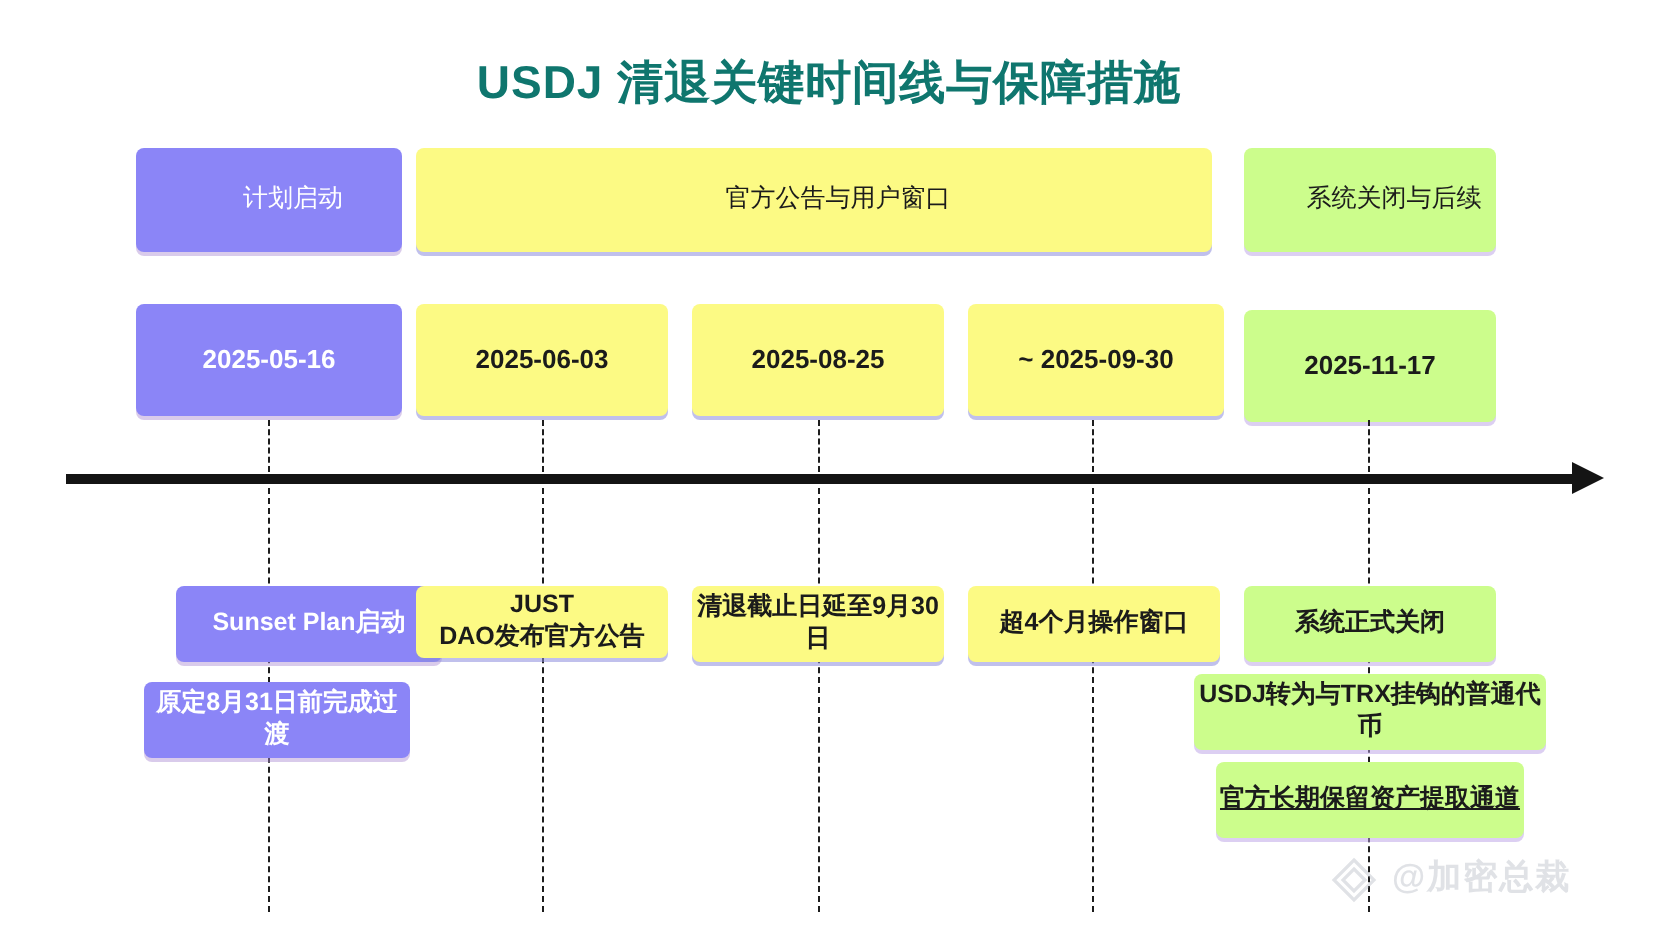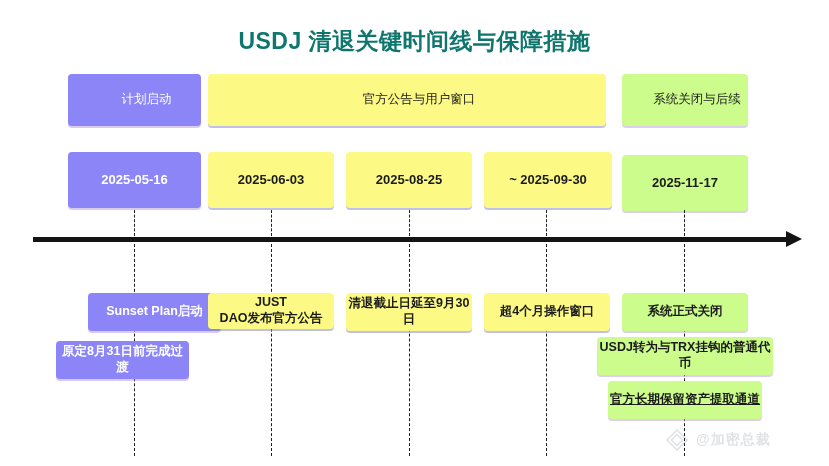--- a/index.html
+++ b/index.html
@@ -91,25 +91,25 @@
     width: 0;
     border-left: 1.6px dashed #1d1d1d;
   }
 
   
   #watermark {
     position: absolute;
     left: 664px;
     top: 427px;
     display: flex;
-    align-items: center;
+    align-items: flex-start;
     gap: 6px;
     opacity: 0.30;
     color: #9aa0ad;
-    font-size: 14px;
+    font-size: 17px;
     font-weight: bold;
     letter-spacing: 1px;
     user-select: none;
   }
   #watermark svg { display: block; }
 </style>
 </head>
 <body>
 
 <div id="canvas">
@@ -135,21 +135,21 @@
   <div id="timeline-axis"></div>
   <div id="timeline-arrowhead"></div>
 
   <div class="connector" style="left:134px; top:244px; height:212px;"></div>
   <div class="connector" style="left:271px; top:244px; height:212px;"></div>
   <div class="connector" style="left:409px; top:244px; height:212px;"></div>
   <div class="connector" style="left:546px; top:244px; height:212px;"></div>
   <div class="connector" style="left:684px; top:244px; height:212px;"></div>
 
   <div class="box purple event-box" style="left:68px; top:293px; width:133px; height:38px;margin-left:20px;">Sunset Plan启动</div>
-  <div class="box purple event-box" style="left:56px; top:341px; width:133px; height:38px;">原定8月31日前完成过渡</div>
+  <div class="box purple event-box" style="left:72px; top:341px; width:133px; height:38px;">原定8月31日前完成过渡</div>
 
   <div class="box yellow event-box" style="left:208px; top:293px; width:126px; height:36px;">JUST
 DAO发布官方公告</div>
 
   <div class="box yellow event-box" style="left:346px; top:293px; width:126px; height:38px;">清退截止日延至9月30日</div>
 
   <div class="box yellow event-box" style="left:484px; top:293px; width:126px; height:38px;">超4个月操作窗口</div>
 
   <div class="box green event-box" style="left:622px; top:293px; width:126px; height:38px;">系统正式关闭</div>
   <div class="box green event-box" style="left:597px; top:337px; width:176px; height:38px;">USDJ转为与TRX挂钩的普通代币</div>

